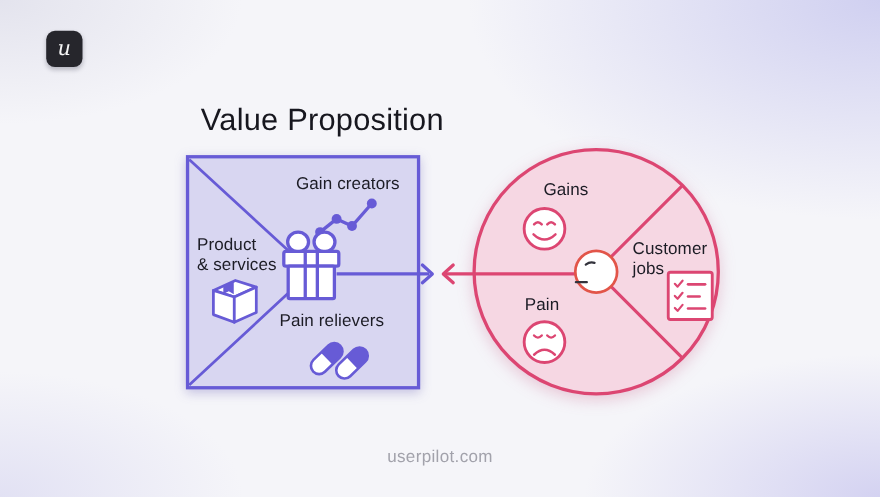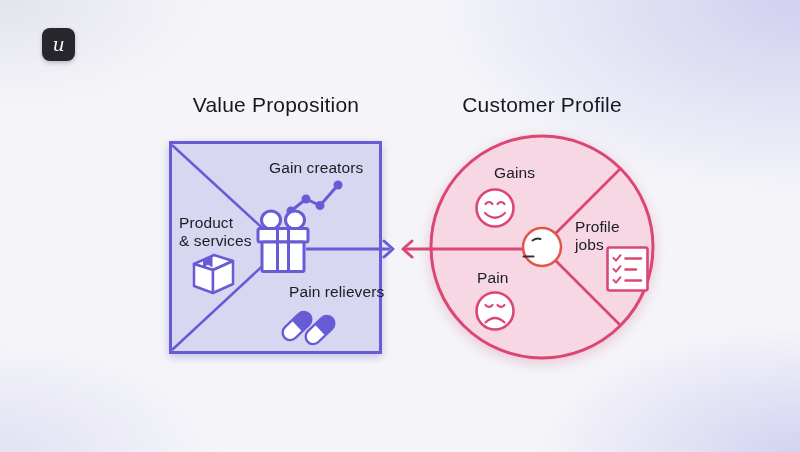--- a/index.html
+++ b/index.html
@@ -29,36 +29,36 @@
   .logo-letter {
     font-family: "DejaVu Serif", serif;
     font-style: italic;
     font-size: 19px; color: #f6f6f6;
     transform: translateY(-1px);
   }
 
   .heading {
     position: absolute; top: 93px;
     transform: translateX(-50%);
-    font-size: 21px; font-weight: 500; color: #17171f;
-    letter-spacing: 0.2px; white-space: nowrap;
+    font-size: 28px; font-weight: 500; color: #17171f;
+    letter-spacing: 0.2px; white-space: nowrap; margin-left: 17px;
   }
   .heading-vp { left: 276px; }
   .heading-cp { left: 542px; }
 
   .diagram-svg { position: absolute; left: 0; top: 0; z-index: 1; }
 
   .lbl {
     position: absolute; z-index: 2;
     font-size: 15.5px; font-weight: 400; color: #1c1c25;
     line-height: 1.17; white-space: pre-line; letter-spacing: 0.1px;
   }
   .lbl-gain-creators   { left: 269px; top: 159px; }
   .lbl-products        { left: 179px; top: 214px; }
-  .lbl-pain-relievers  { left: 289px; top: 283px; }
+  .lbl-pain-relievers  { left: 254px; top: 283px; }
   .lbl-gains           { left: 478px; top: 164px; margin-left: 16px; }
   .lbl-pains           { left: 477px; top: 269px; }
   .lbl-customer-jobs   { left: 575px; top: 218px; }
 
   .watermark {
     position: absolute; left: 400px; top: 407px;
     transform: translateX(-50%);
     font-size: 15.5px; color: #a2a2ab; letter-spacing: 0.3px;
     z-index: 2;
   }
@@ -69,21 +69,20 @@
 </head>
 <body>
 
 <div class="slide">
 
   <div class="logo">
     <span class="logo-letter">u</span>
   </div>
 
   <div class="heading heading-vp">Value Proposition</div>
-  <div class="heading heading-cp">Customer Profile</div>
 
   <svg class="diagram-svg" width="800" height="452" viewBox="0 0 800 452">
 
     <g>
       <rect class="sq-shadow" x="170.5" y="142.5" width="210" height="210" fill="#d8d6f1" stroke="#675bd6" stroke-width="3"></rect>
       <path d="M172 145 L283 247 M172 350 L283 247" fill="none" stroke="#675bd6" stroke-width="2.5"></path>
     </g>
 
     <g>
       <path d="M306 249 H390" fill="none" stroke="#675bd6" stroke-width="3"></path>
@@ -166,17 +165,18 @@
       <path d="M625.5 280.5 H641" stroke="#dc4672" stroke-width="2.4" stroke-linecap="round"></path>
     </g>
   </svg>
 
   <div class="lbl lbl-products">Product
 &amp; services</div>
   <div class="lbl lbl-gain-creators">Gain creators</div>
   <div class="lbl lbl-pain-relievers">Pain relievers</div>
   <div class="lbl lbl-gains">Gains</div>
   <div class="lbl lbl-pains">Pain</div>
-  <div class="lbl lbl-customer-jobs">Profile
+  <div class="lbl lbl-customer-jobs">Customer
 jobs</div>
 
+  <div class="watermark">userpilot.com</div>
 
 </div>
 
 </body></html>

